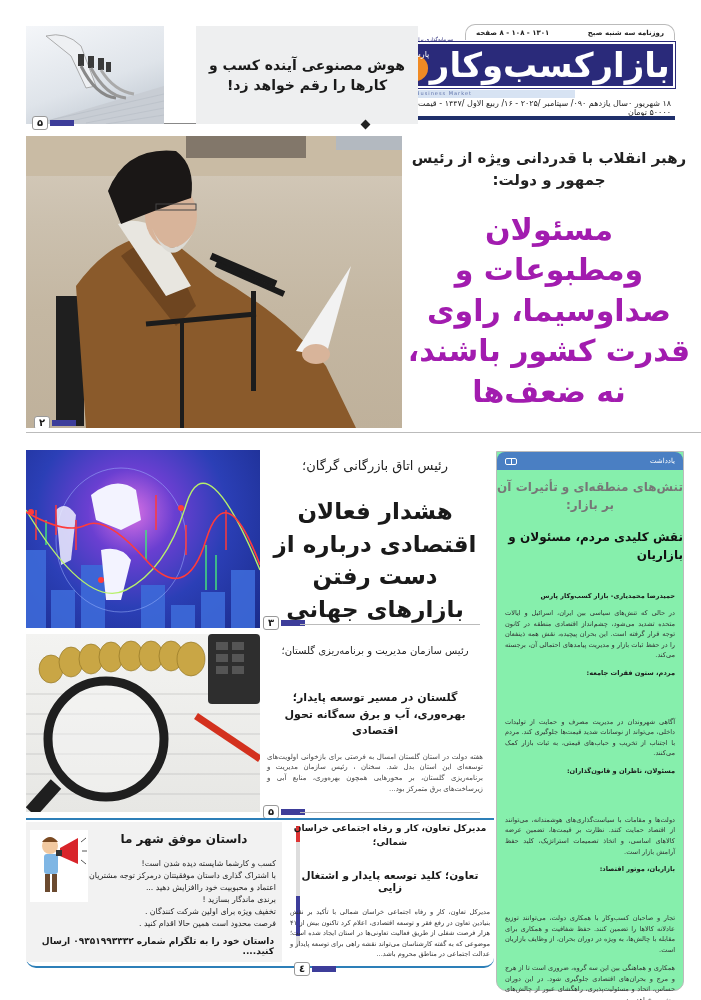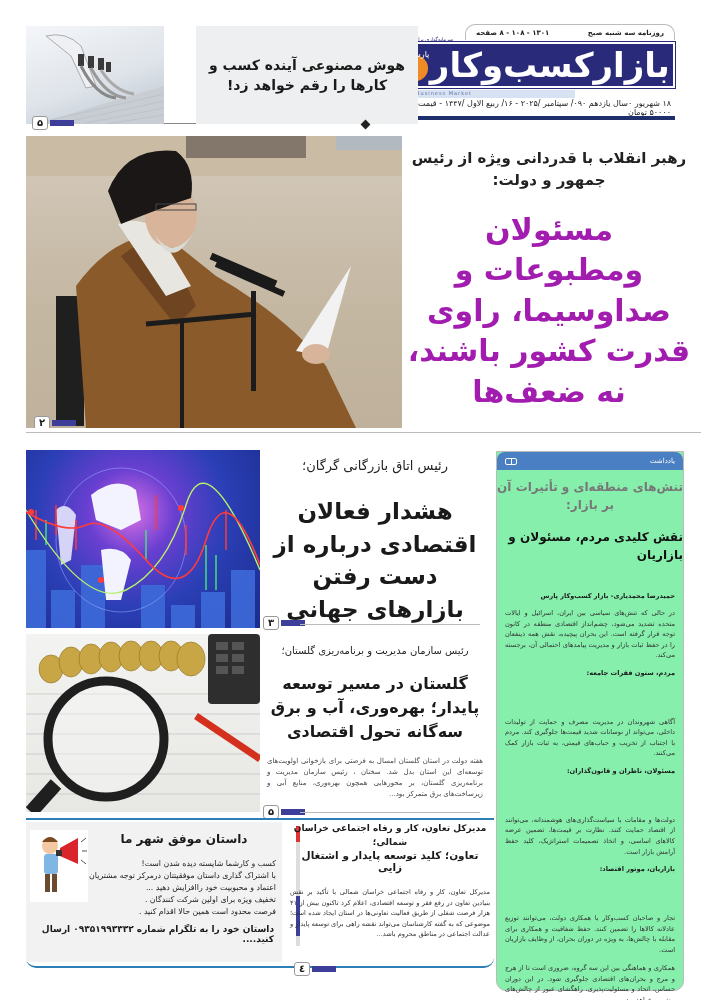--- a/index.html
+++ b/index.html
@@ -91,21 +91,21 @@
   .s2-kicker { font-size: 13px; margin-top: 8px; color: #222; }
   .s2-headline { font-size: 23px; font-weight: bold; line-height: 1.42; margin-top: 22px; }
 
   
   .s3-img {
     left: 26px; top: 634px; width: 234px; height: 178px; overflow: hidden;
     background: linear-gradient(180deg, #f3f3f1 0%, #e7e7e4 100%);
   }
   .s3-text { left: 265px; top: 645px; width: 220px; text-align: center; }
   .s3-kicker { font-size: 10px; color: #222; }
-  .s3-headline { font-size: 16px; font-weight: bold; line-height: 1.5; margin-top: 16px; }
+  .s3-headline { font-size: 11px; font-weight: bold; line-height: 1.5; margin-top: 34px; }
   .s3-body {
     font-size: 7px; line-height: 1.55; margin-top: 12px; text-align: justify; color: #444;
     padding: 0 2px;
   }
 
   
   .editorial {
     left: 496px; top: 451px; width: 188px; height: 540px; border: 1px solid #bbb;
     border-radius: 0 0 10px 10px; background: #86efac;
   }
@@ -127,21 +127,21 @@
   .ed-sub { font-size: 6.6px; font-weight: bold; padding: 0 8px; margin: 8px 0; }
   .ed-p { margin-top: 8px; }
 
   
   .bottom-wrap {
     left: 26px; top: 818px; width: 468px; height: 150px; border: 2px solid #2d7fb8;
     border-top: none; border-radius: 0 0 10px 10px; border-left: none; border-right: none;
   }
   .coop { left: 290px; top: 822px; width: 200px; text-align: center; }
   .coop-kicker { font-size: 9px; font-weight: bold; line-height: 1.5; }
-  .coop-headline { font-size: 10.5px; font-weight: bold; margin-top: 0; }
+  .coop-headline { font-size: 10.5px; font-weight: bold; margin-top: 20px; }
   .coop-body { font-size: 6.6px; line-height: 1.6; margin-top: 14px; text-align: justify; color: #333; }
   .coop-bar {
     left: 296px; top: 826px; width: 4px; height: 120px;
     background: linear-gradient(#d33 0 16px, #ddd 16px 70px, #3d3d9a 70px 110px, #ddd 110px);
   }
   .story-box { left: 26px; top: 822px; width: 256px; height: 140px; background: #f2f2f2; }
   .story-title { font-size: 12px; font-weight: bold; text-align: center; margin-top: 10px; padding-left: 60px; }
   .story-lines { font-size: 7.8px; line-height: 1.55; padding: 0 6px 0 8px; margin-top: 12px; color: #222; }
   .story-cta { font-size: 9px; font-weight: bold; margin-top: 6px; padding-right: 8px; }
   .megaphone-man {
@@ -342,20 +342,21 @@
 
 <div class="abs bottom-wrap"></div>
 <div class="abs" style="left:26px; top:818px; width:468px; height:2px; background:#2d7fb8;"></div>
 
 <div class="abs story-box">
   <div class="story-title">داستان موفق شهر ما</div>
   <div class="story-lines">
     <div>کسب و کارشما شایسته دیده شدن است!</div>
     <div>با اشتراک گذاری داستان موفقیتتان درمرکز توجه مشتریان باشید.</div>
     <div>اعتماد و محبوبیت خود راافزایش دهید ...</div>
+    <div>برندی ماندگار بسازید !</div>
     <div>تخفیف ویژه برای اولین شرکت کنندگان .</div>
     <div>فرصت محدود است همین حالا اقدام کنید .</div>
   </div>
   <div class="story-cta">داستان خود را به تلگرام شماره ۰۹۳۵۱۹۹۳۳۳۲ ارسال کنید....</div>
 </div>
 <div class="abs megaphone-man">
   <svg width="58" height="72" viewBox="0 0 58 72">
     <circle cx="20" cy="16" r="8" fill="#f2c9a0"></circle>
     <path d="M12 12 Q20 2 28 12" fill="#7a4a22"></path>
     <rect x="14" y="24" width="14" height="20" rx="3" fill="#7fb6e4"></rect>

